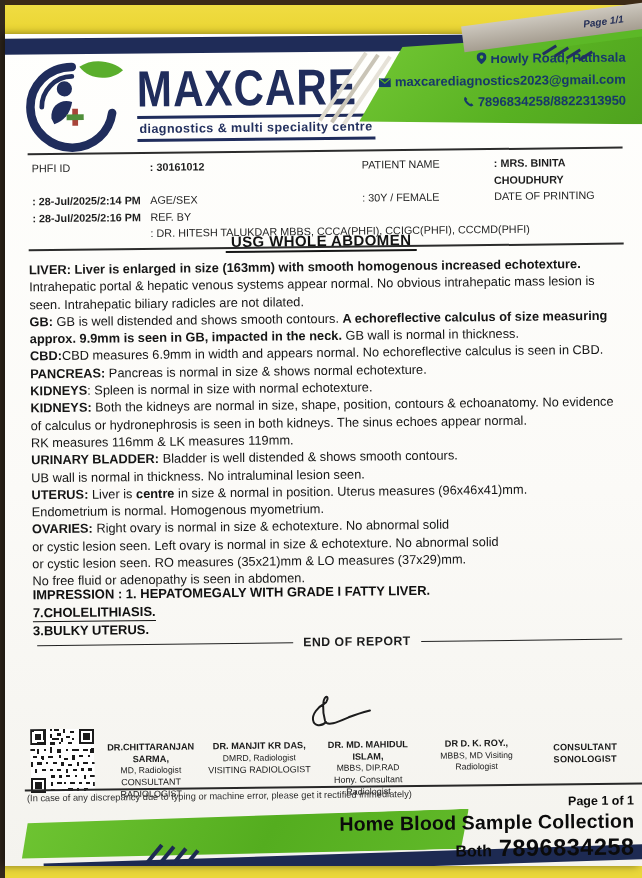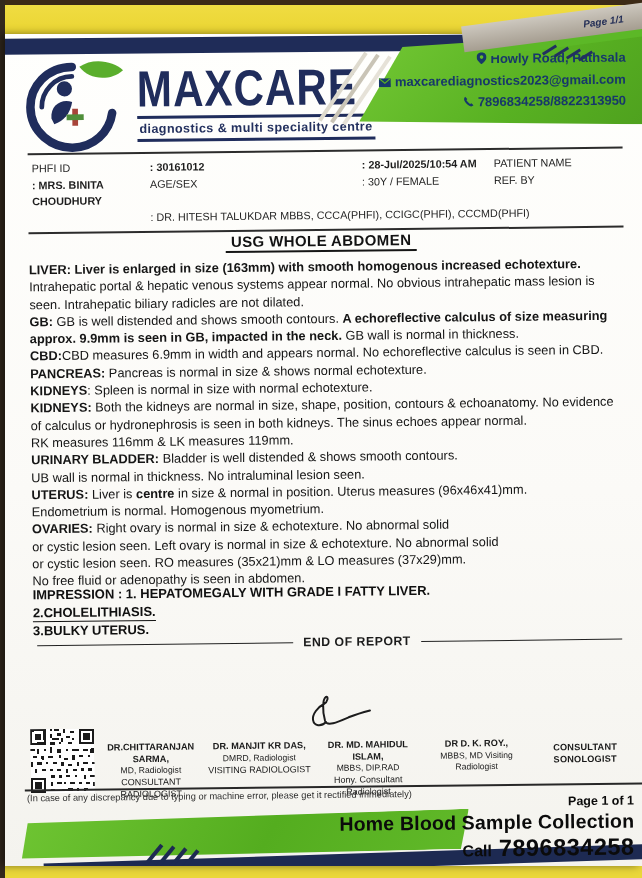--- a/index.html
+++ b/index.html
@@ -135,27 +135,29 @@
         <div>
           <svg width="11" height="11" viewBox="0 0 11 11">
               <path d="M2.2 0.5 C1.2 1.5 0.6 2.6 1.4 4.3 C2.3 6.2 4.4 8.6 6.6 9.7 C8.2 10.5 9.4 10 10.4 9 L8.4 6.9 L7 7.7 C5.8 7 4.2 5.4 3.4 4 L4.3 2.6 Z" fill="#17386a"></path>
             </svg><span>7896834258/8822313950</span>
         </div>
       </div>
 
       <div class="info">
         <div>PHFI ID</div>
         <div class="b">: 30161012</div>
-        <div class="b">: 28-Jul/2025/10:54 AM</div>
 
         <div>PATIENT NAME</div>
         <div class="b">: MRS. BINITA CHOUDHURY</div>
+        <div class="b">: 28-Jul/2025/2:14 PM</div>
 
         <div>AGE/SEX</div>
         <div>: 30Y / FEMALE</div>
+        <div>DATE OF PRINTING</div>
+        <div class="b">: 28-Jul/2025/2:16 PM</div>
 
         <div>REF. BY</div>
         <div class="span3">: DR. HITESH TALUKDAR MBBS, CCCA(PHFI), CCIGC(PHFI), CCCMD(PHFI)</div>
       </div>
 
       <div class="rtitle">
         <span>USG WHOLE ABDOMEN</span>
       </div>
 
       <div class="rbody">
@@ -171,21 +173,21 @@
         <p><span class="b">UTERUS:</span><span> Liver is </span><span class="b">centre</span><span> in size &amp; normal in position. Uterus measures (96x46x41)mm.</span></p>
         <p><span>Endometrium is normal. Homogenous myometrium.</span></p>
         <p><span class="b">OVARIES:</span><span> Right ovary is normal in size &amp; echotexture. No abnormal solid</span></p>
         <p><span>or cystic lesion seen. Left ovary is normal in size &amp; echotexture. No abnormal solid</span></p>
         <p><span>or cystic lesion seen.  RO measures (35x21)mm &amp; LO measures (37x29)mm.</span></p>
         <p><span>No free fluid or adenopathy is seen in abdomen.</span></p>
       </div>
 
       <div class="impression">
         <p style="margin:0;"><span>IMPRESSION : </span><span>1. HEPATOMEGALY WITH GRADE I FATTY LIVER.</span></p>
-        <p style="margin:0;" class="ind"><span class="u">2.CHOLELITHIASIS.</span></p>
+        <p style="margin:0;" class="ind"><span class="u">7.CHOLELITHIASIS.</span></p>
         <p style="margin:0;" class="ind"><span>3.BULKY UTERUS.</span></p>
       </div>
 
       <div class="endrow">
         <div class="ln l1"></div>
         <span>END OF REPORT</span>
         <div class="ln l2"></div>
       </div>
 
       <svg class="squiggle" width="72" height="42" viewBox="0 0 72 42">
@@ -233,21 +235,21 @@
         </div>
       </div>
 
       <div class="rule-bottom"></div>
       <div class="disclaimer">(In case of any discrepancy due to typing or machine error, please get it rectified immediately)</div>
 
       <div class="foot">
         <div class="pg">Page 1 of 1</div>
         <div class="svc">Home Blood Sample Collection</div>
         <div class="call">
-          <span class="call-label">Call</span><span class="call-num">7896834258</span>
+          <span class="call-label">Both</span><span class="call-num">7896834258</span>
         </div>
       </div>
 
       <div class="green-band"></div>
       <div class="navy-band"></div>
       <div class="jstripe" style="left:142px;top:806px;"></div>
       <div class="jstripe" style="left:154px;top:808px;"></div>
       <div class="jstripe" style="left:166px;top:810px;"></div>
       <div class="jstripe" style="left:178px;top:812px;"></div>
 

